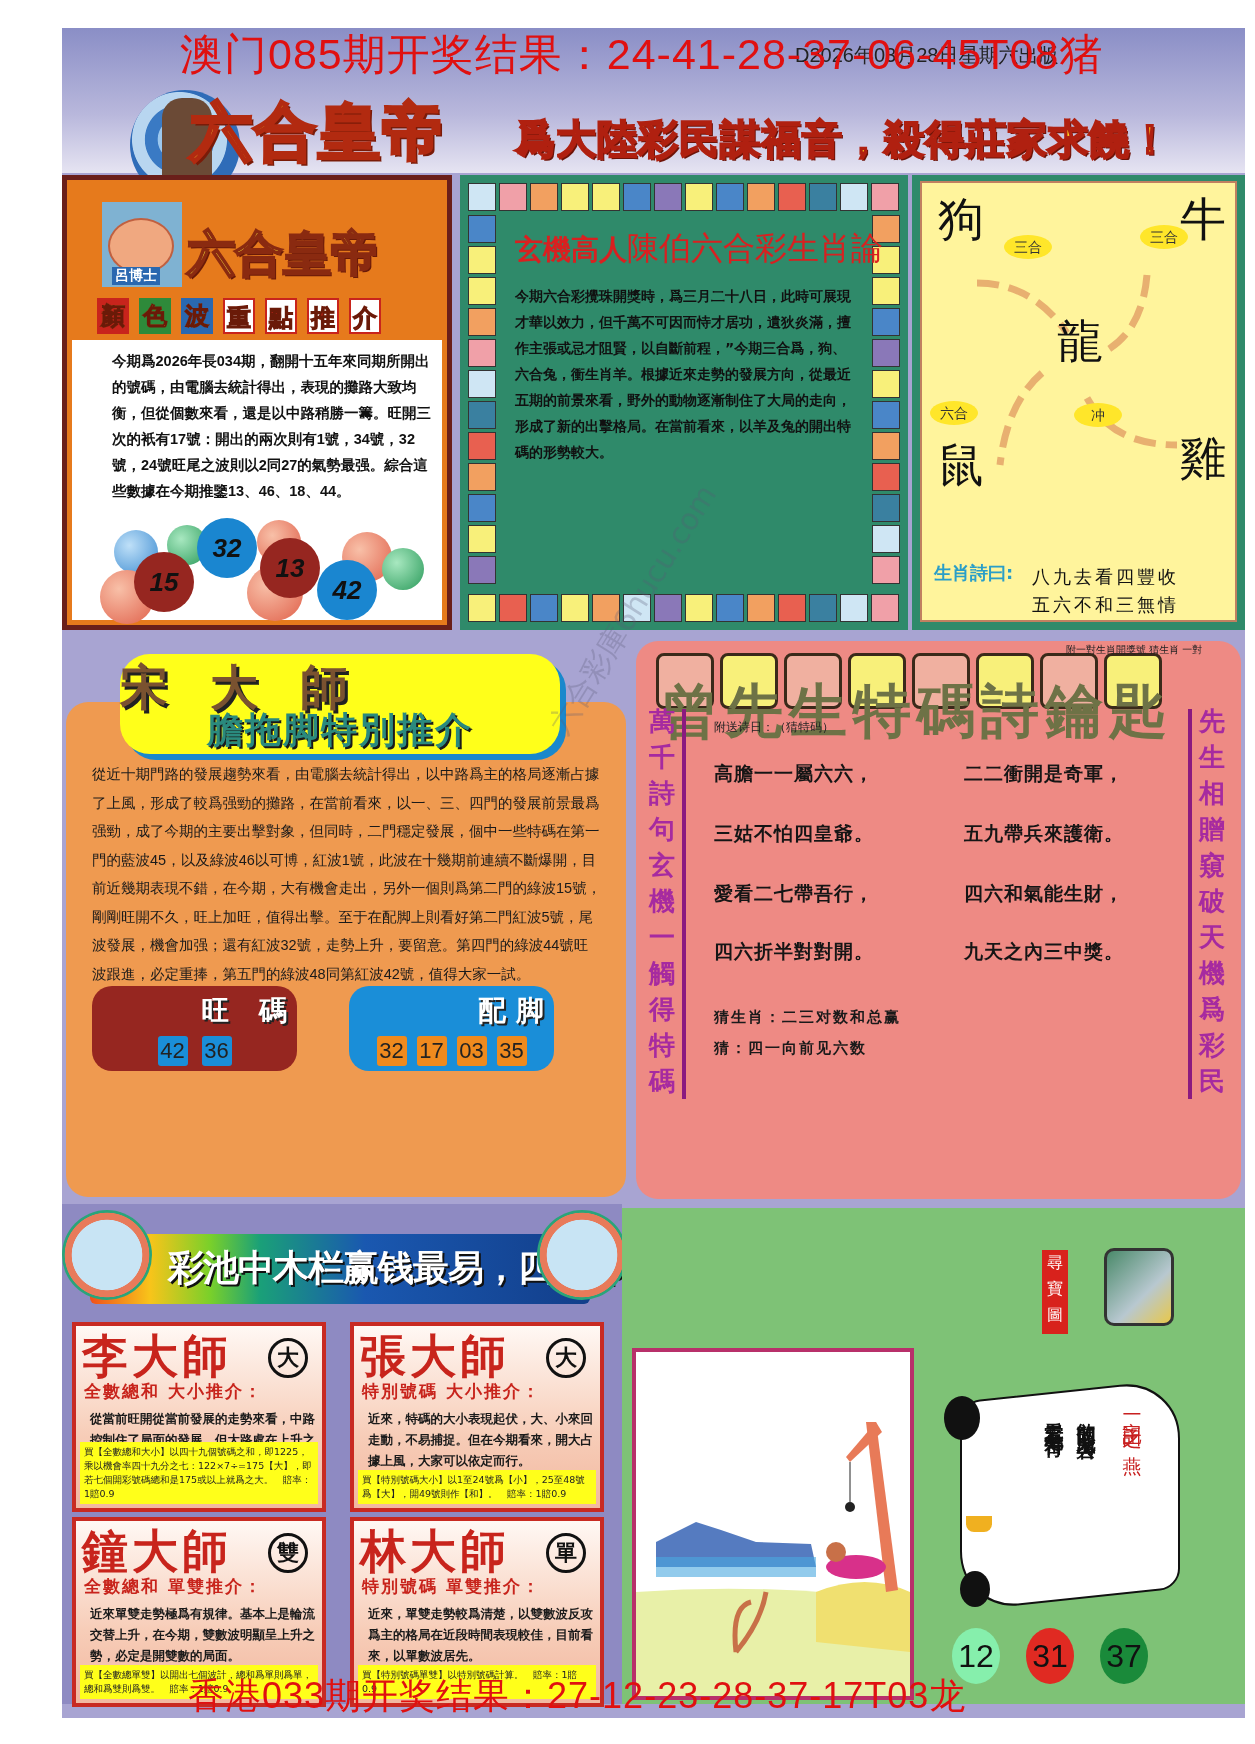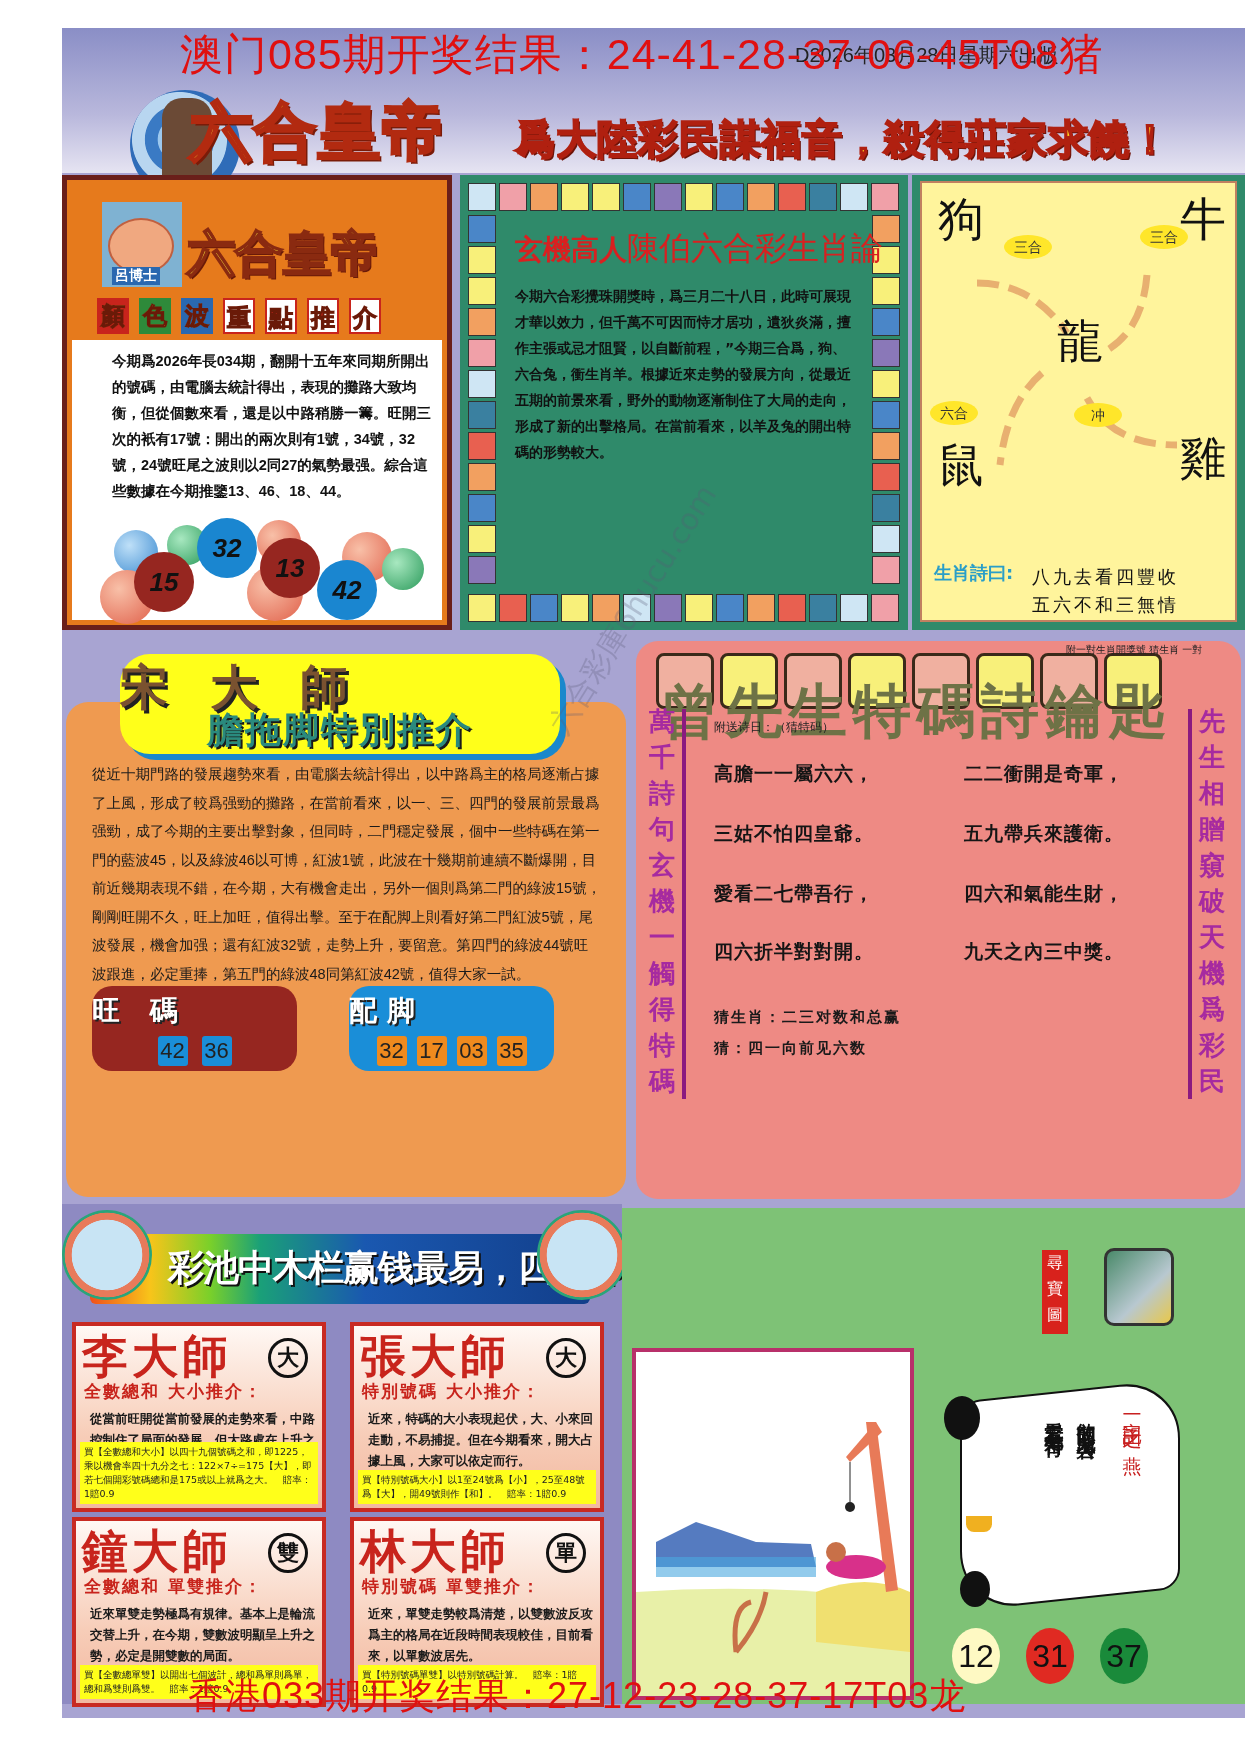--- a/index.html
+++ b/index.html
@@ -44,21 +44,21 @@
 .poem-line{position:absolute;font-size:18px;color:#111;letter-spacing:3px;white-space:nowrap}
 
 .p4{position:absolute;left:62px;top:632px;width:565px;height:570px;background:#a8a4d2}
 .p4-orange{position:absolute;left:4px;top:70px;width:560px;height:495px;background:#ef9a50;border-radius:22px}
 .p4-banner{position:absolute;left:58px;top:22px;width:440px;height:100px;background:#ffff1a;border-radius:30px;box-shadow:6px 6px 0 #1a88cc}
 .p4-b1{position:absolute;left:0;top:2px;width:100%;font-size:48px;font-weight:bold;color:#7a5230;letter-spacing:42px;text-shadow:3px 3px 0 #222}
 .p4-b2{position:absolute;left:0;top:52px;width:100%;text-align:center;font-size:36px;font-weight:bold;color:#2a8a7e;text-shadow:2px 2px 0 #1a1a1a;letter-spacing:2px}
 .p4-text{position:absolute;left:30px;top:128px;width:510px;font-size:14.5px;line-height:28.5px;color:#1a1a1a;font-family:"Liberation Sans",sans-serif}
 .hot{position:absolute;left:30px;top:355px;width:205px;height:85px;background:#962620;border-radius:20px}
 .pair{position:absolute;left:287px;top:355px;width:205px;height:85px;background:#1a8ed8;border-radius:20px}
-.box-title{position:absolute;left:0;top:6px;width:100%;text-align:left;font-size:28px;font-weight:bold;color:#fff;text-shadow:2px 2px 0 #222;letter-spacing:10px}
+.box-title{position:absolute;left:0;top:6px;width:100%;text-align:right;font-size:28px;font-weight:bold;color:#fff;text-shadow:2px 2px 0 #222;letter-spacing:10px}
 .nums{position:absolute;left:0;top:50px;width:100%;display:flex;justify-content:center;gap:14px}
 .nums span{display:inline-block;min-width:30px;height:30px;line-height:30px;text-align:center;font-size:22px;font-family:"Liberation Sans",sans-serif;color:#222;border-radius:3px}
 
 .p5{position:absolute;left:630px;top:636px;width:615px;height:570px;background:#a8a4d2}
 .p5-inner{position:absolute;left:6px;top:5px;width:605px;height:558px;background:#ee8a84;border-radius:22px}
 .locks{position:absolute;left:20px;top:12px;display:flex;gap:6px}
 .lock{width:58px;height:56px;border:3px solid #3a2a1a;border-radius:8px}
 .p5-title{position:absolute;left:25px;top:32px;font-size:58px;font-weight:bold;color:#6e7246;letter-spacing:6px;white-space:nowrap}
 .side-col{position:absolute;font-size:26px;font-weight:bold;color:#a62aa0;width:32px;text-align:center;line-height:36px}
 .side-bar{position:absolute;width:4px;background:#8a1a80}
@@ -366,20 +366,20 @@
   <div class="scroll">
     <div class="scroll-body"></div>
     <div class="abs" style="left:0;top:20px;width:36px;height:44px;border-radius:50%;background:#111"></div>
     <div class="abs" style="left:16px;top:195px;width:30px;height:36px;border-radius:50%;background:#111"></div>
     <div class="abs" style="left:22px;top:140px;width:26px;height:16px;background:#f0b020;border-radius:0 0 8px 8px"></div>
     <div class="vcol" style="left:176px;top:28px;color:#c82020;font-weight:normal;font-family:'DejaVu Serif',serif">一字記之曰：燕</div>
     <div class="vcol" style="left:130px;top:32px">欲問四九出與否，</div>
     <div class="vcol" style="left:98px;top:30px">愛看二七帶吾行。</div>
   </div>
   <div class="balls">
-    <div class="bball" style="background:#fef9c3">12</div>
+    <div class="bball" style="background:#86efac">12</div>
     <div class="bball" style="background:#e02a22">31</div>
     <div class="bball" style="background:#1a8a3a">37</div>
   </div>
 </div>
 
 <div class="wm">六合彩庫6hucu.com</div>
 <div class="bottom-result">香港033期开奖结果：27-12-23-28-37-17T03龙</div>
 
 </body></html>

